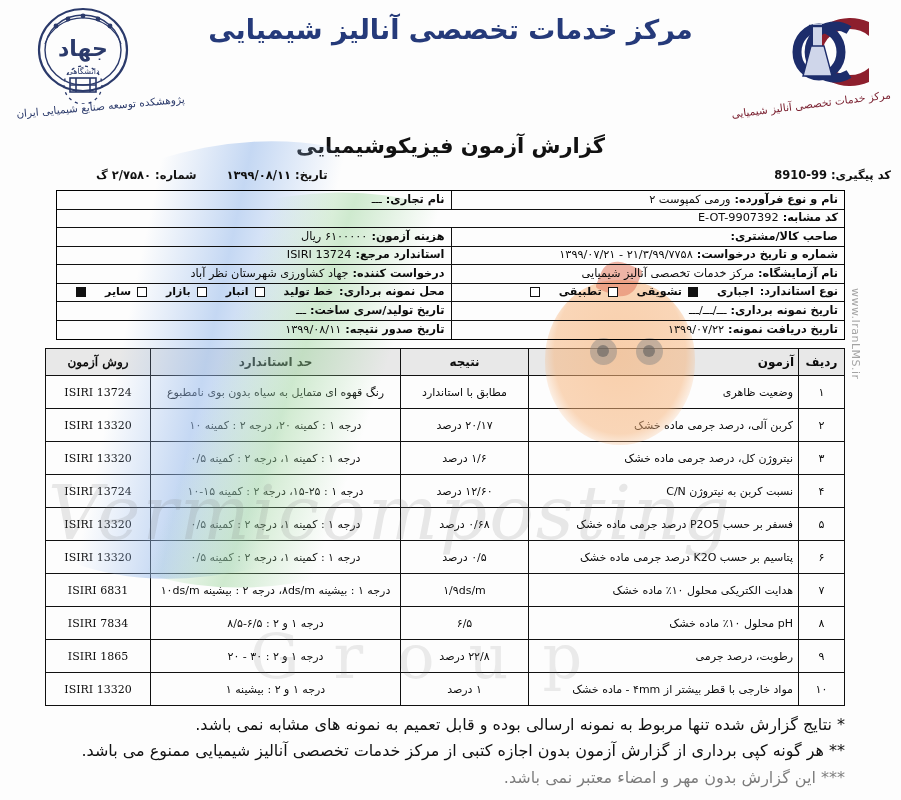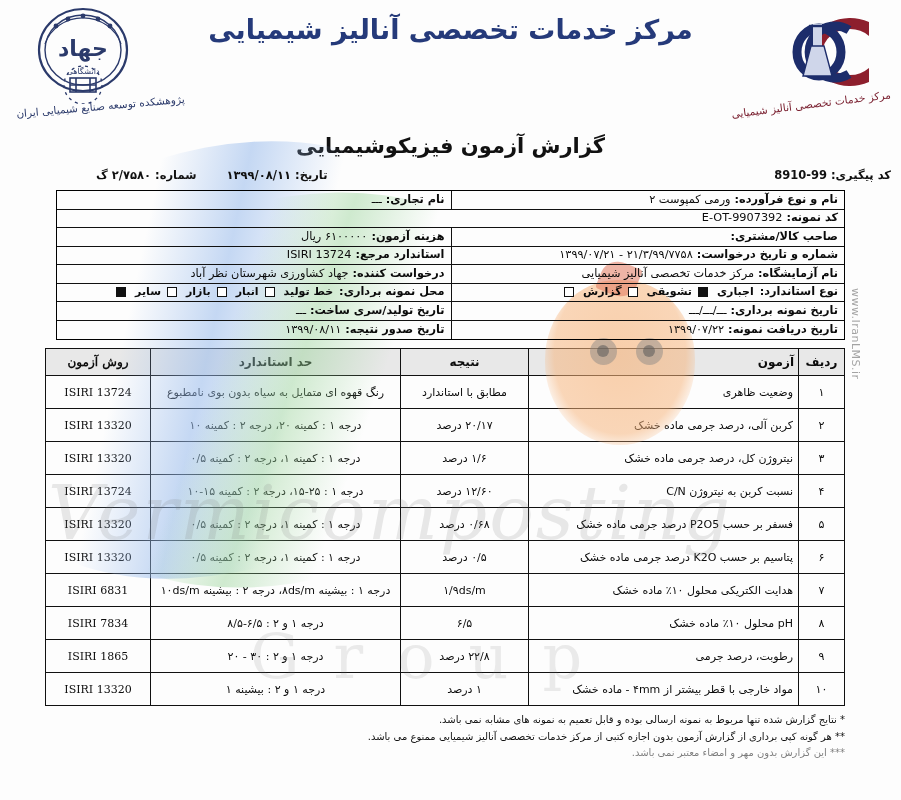--- a/index.html
+++ b/index.html
@@ -122,21 +122,21 @@
     padding: 1px 6px 2px 6px;
     font-size: 11.3px; font-weight: bold; color: #0b0b0b;
     display: flex; align-items: center; white-space: nowrap;
   }
   .info-cell.right { width: 50%; justify-content: flex-start; border-left: 1.4px solid #111; }
   .info-cell.left  { width: 50%; justify-content: flex-start; }
   .lbl { font-weight: bold; }
   .val { font-weight: normal; margin-right: 4px; direction: ltr; display:inline-block; }
   .val-fa { font-weight: normal; margin-right: 4px; }
 
-  .cbgroup { display: flex; align-items: center; gap: 9px; margin-right: 6px; }
+  .cbgroup { display: flex; align-items: center; gap: 19px; margin-right: 6px; }
   .cb {
     display: inline-block; width: 10px; height: 10px;
     border: 1.3px solid #111; background: #fff; vertical-align: middle;
   }
   .cb.checked { background: #111; }
   .cb-lab { font-size: 11px; font-weight: bold; }
 
   
   .tbl-wrap { margin: 8px 56px 0 56px; }
   table.results {
@@ -156,21 +156,21 @@
   .c-radif  { width: 46px; text-align: center; }
   .c-azmun  { width: 270px; text-align: right; }
   .c-natije { width: 128px; text-align: center; }
   .c-had    { width: 250px; text-align: center; }
   .c-ravesh { width: 105px; text-align: center; direction: ltr;
               font-family: "DejaVu Serif", "Liberation Serif", serif; font-size: 13px; }
   td.c-azmun { padding-right: 12px; }
 
   
   .notes { margin: 6px 56px 0 56px; text-align: right; }
-  .note { font-size: 10px; color: #111; line-height: 1.65; }
+  .note { font-size: 16px; color: #111; line-height: 1.65; }
   .note.cut { opacity: 0.55; }
 </style>
 </head>
 <body>
 
 <div id="page">
 
   <div class="wm wm-blue-swoosh"></div>
   <div class="wm wm-green-swoosh"></div>
   <div class="wm wm-orange-circle"></div>
@@ -257,21 +257,21 @@
         <span class="val-fa">ورمی کمپوست ۲</span>
       </div>
       <div class="info-cell left">
         <span class="lbl">نام تجاری:</span>
         <span class="val-fa">ـــ</span>
       </div>
     </div>
 
     <div class="info-row">
       <div class="info-cell left">
-        <span class="lbl">کد نمونه:</span>
+        <span class="lbl">کد مشابه:</span>
         <span class="val">E-OT-9907392</span>
       </div>
     </div>
 
     <div class="info-row">
       <div class="info-cell right">
         <span class="lbl">صاحب کالا/مشتری:</span>
         <span class="val-fa"></span>
       </div>
       <div class="info-cell left">
@@ -307,21 +307,21 @@
         <span class="lbl">نوع استاندارد:</span>
         <span class="cbgroup">
           <span class="cb-lab">اجباری</span>
           <span class="cb checked"></span>
         </span>
         <span class="cbgroup">
           <span class="cb-lab">تشویقی</span>
           <span class="cb"></span>
         </span>
         <span class="cbgroup">
-          <span class="cb-lab">گزارش</span>
+          <span class="cb-lab">تطبیقی</span>
           <span class="cb"></span>
         </span>
       </div>
       <div class="info-cell left">
         <span class="lbl">محل نمونه برداری:</span>
         <span class="cbgroup">
           <span class="cb-lab">خط تولید</span>
           <span class="cb"></span>
         </span>
         <span class="cbgroup">

